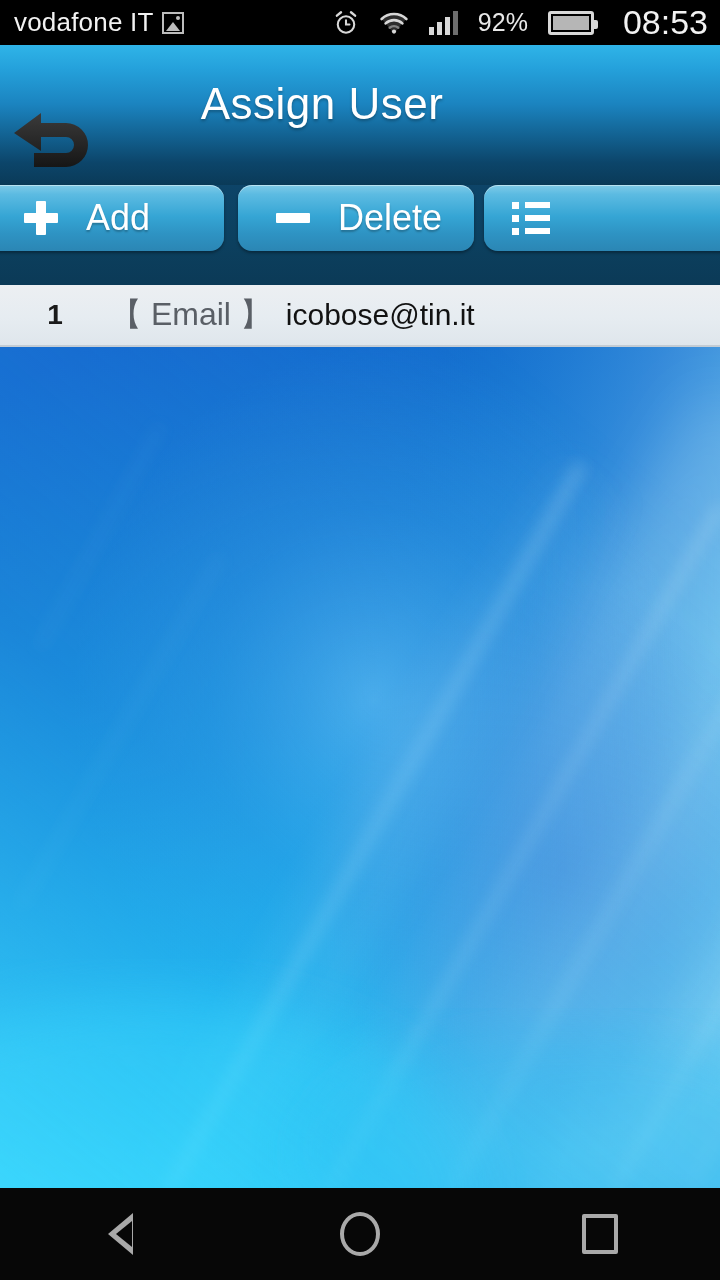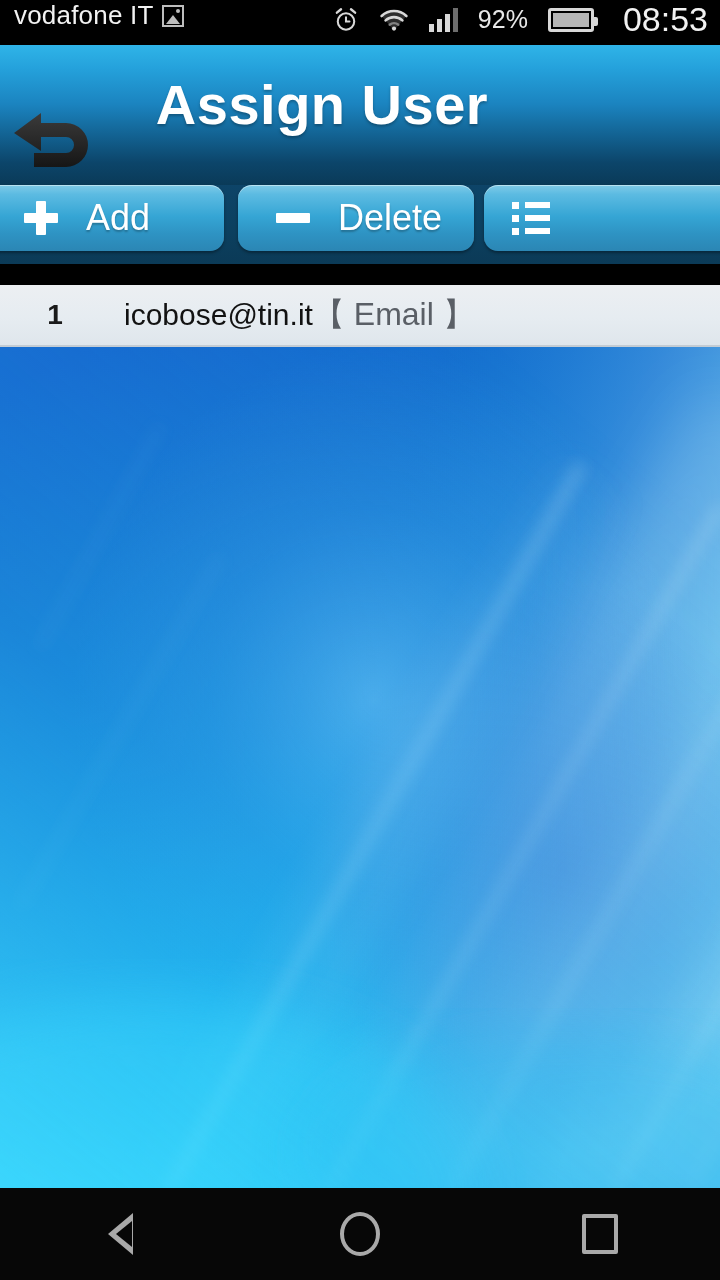--- a/index.html
+++ b/index.html
@@ -14,21 +14,21 @@
     width:720px; height:1280px;
     overflow:hidden;
     background:#000;
   }
 
   
   #status-bar {
     position:absolute; top:0; left:0;
     width:720px; height:45px;
     background:#000;
-    display:flex; align-items:flex-start;
+    display:flex; align-items:center;
     padding:0 12px 0 14px;
   }
   #carrier {
     color:#f2f2f2;
     font-size:26px;
     letter-spacing:0.2px;
     white-space:nowrap;
   }
   .sb-left { display:flex; align-items:center; gap:8px; }
   .sb-right {
@@ -100,30 +100,29 @@
   }
   #back-button {
     position:absolute; left:8px; top:58px;
     width:98px; height:80px;
   }
   #page-title {
     position:absolute; left:0; top:0;
     width:644px; height:118px;
     display:flex; align-items:center; justify-content:center;
     color:#ffffff;
-    font-size:56px;
+    font-size:44px;
     letter-spacing:0.5px;
     text-shadow:0 2px 3px rgba(0,0,0,0.28);
-    font-weight:bold;
   }
 
   
   #toolbar {
     position:absolute; top:185px; left:0;
-    width:720px; height:79px;
+    width:720px; height:100px;
     background:linear-gradient(to bottom,#0d4468 0%,#0c405f 55%,#0b3a57 100%);
   }
   .tool-btn {
     position:absolute; top:0px;
     height:66px;
     background:linear-gradient(to bottom,
        #7fcbe8 0%, #5cbbe2 14%, #35a5d4 48%,
        #2e93c3 74%, #2b86b4 100%);
     border:none;
     display:flex; align-items:center;
@@ -306,22 +305,22 @@
             <i></i>
             <i></i>
           </span>
       </span>
     </div>
   </div>
 
   <div id="list-area">
     <div id="list-row">
       <span id="row-index">1</span>
+      <span id="row-tag">【 Email 】</span>
       <span id="row-value">icobose@tin.it</span>
-      <span id="row-tag">【 Email 】</span>
     </div>
   </div>
 
   <div id="wallpaper">
     <svg viewBox="0 0 720 841" preserveAspectRatio="none">
       <defs>
         <linearGradient id="wpBase" x1="0.12" y1="0" x2="0.55" y2="1">
           <stop offset="0%" stop-color="#1461cc"></stop>
           <stop offset="22%" stop-color="#1570cf"></stop>
           <stop offset="48%" stop-color="#1584d9"></stop>

